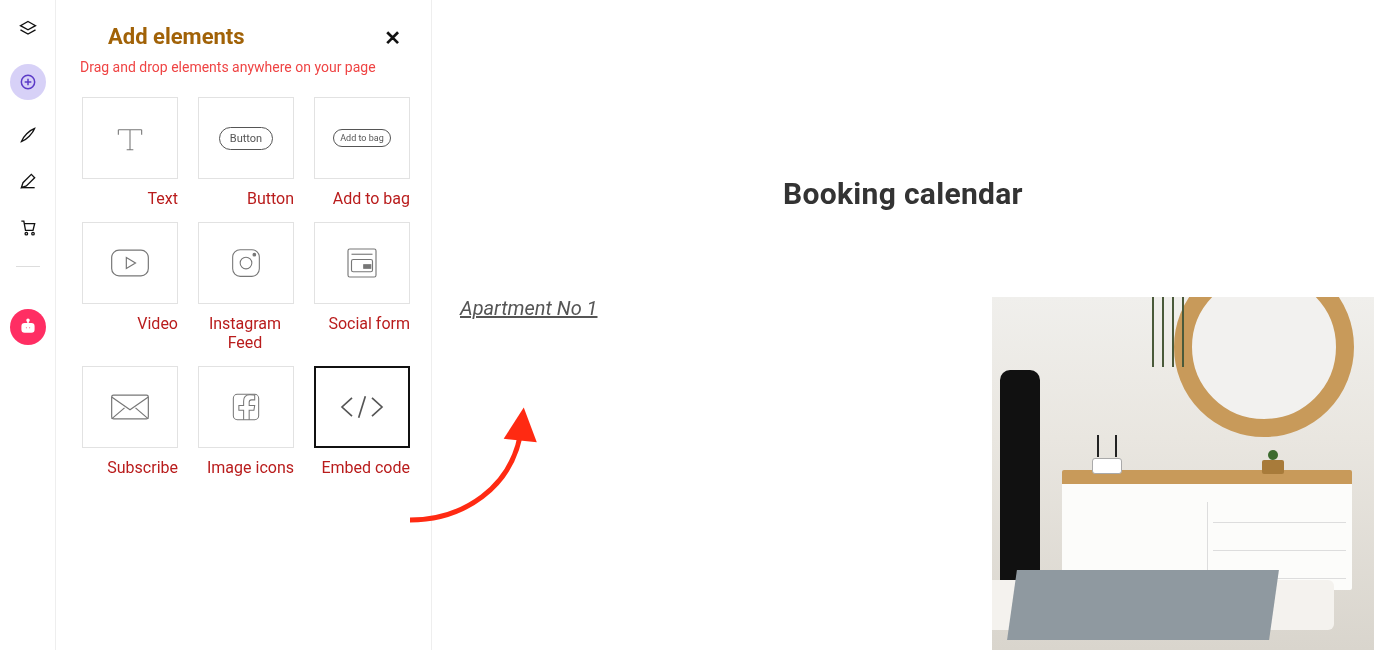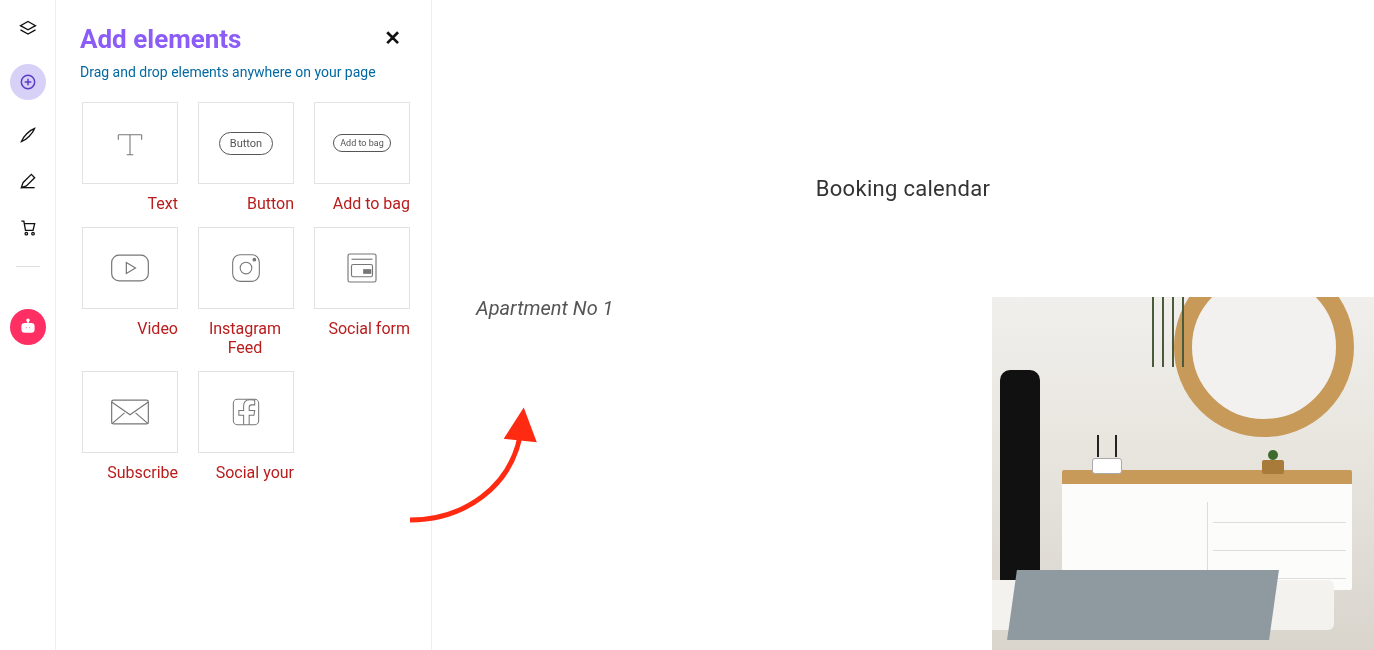--- a/index.html
+++ b/index.html
@@ -9,36 +9,36 @@
   
   .toolbar { width: 56px; display: flex; flex-direction: column; align-items: center; padding-top: 18px; gap: 24px; border-right: 1px solid #eee; position: relative; }
   .tb-icon { width: 22px; height: 22px; display: flex; align-items: center; justify-content: center; cursor: pointer; color: #111; }
   .tb-icon.active { width: 36px; height: 36px; border-radius: 50%; background: #d7d1f7; color: #5b3ac7; }
   .tb-sep { width: 24px; height: 1px; background: #ddd; margin: 4px 0; }
   .tb-bot { margin-top: 14px; width: 36px; height: 36px; border-radius: 50%; background: #ff2e63; display: flex; align-items: center; justify-content: center; cursor: pointer; }
 
   
   .panel { width: 376px; border-right: 1px solid #eee; padding: 24px 24px 24px 24px; position: relative; }
   .panel-close { position: absolute; top: 26px; right: 30px; font-size: 20px; font-weight: 700; cursor: pointer; color: #111; }
-  .panel-title { font-size: 26px; font-weight: 700; color: #8b5cf6; }
-  .panel-sub { margin-top: 10px; font-size: 14px; color: #0369a1; }
+  .panel-title { font-size: 22px; font-weight: 700; color: #a16207; margin-left: 28px; }
+  .panel-sub { margin-top: 10px; font-size: 14px; color: #ef4444; }
   .grid { margin-top: 22px; display: grid; grid-template-columns: repeat(3, 98px); column-gap: 18px; row-gap: 14px; }
   .cell { display: flex; flex-direction: column; align-items: flex-end; cursor: grab; }
   .tile { width: 96px; height: 82px; border: 1px solid #e2e2e2; display: flex; align-items: center; justify-content: center; color: #555; background: #fff; }
   .tile.highlight { border: 2px solid #111; }
   .cell-label { margin-top: 10px; font-size: 16px; color: #b91c1c; text-align: center; }
 
   
   .pill { font-size: 11px; padding: 4px 10px; border: 1px solid #555; border-radius: 12px; }
   .pill.small { font-size: 9px; padding: 3px 6px; }
 
   
   .canvas { flex: 1; padding: 0; position: relative; background: #fff; }
-  .canvas-title { position: absolute; left: 50%; transform: translateX(-50%); top: 176px; font-size: 22px; font-weight: 400; color: #333; letter-spacing: .3px; }
-  .apt-label { position: absolute; left: 44px; top: 296px; font-size: 20px; font-style: italic; color: #555; font-weight: 400; }
+  .canvas-title { position: absolute; left: 50%; transform: translateX(-50%); top: 176px; font-size: 30px; font-weight: 700; color: #333; letter-spacing: .3px; }
+  .apt-label { position: absolute; left: 28px; top: 296px; font-size: 20px; font-style: italic; color: #555; font-weight: 400; text-decoration: underline; }
   .room { position: absolute; right: 0; top: 297px; width: 382px; height: 353px; background: linear-gradient(180deg,#f0efec 0%,#e9e6e0 40%,#d9d5cd 100%); overflow: hidden; }
   
   .mirror { position:absolute; right:20px; top:-40px; width:180px; height:180px; border-radius:50%; border:18px solid #c89a5a; background:#f2f1ef; }
   .dresser { position:absolute; left:70px; bottom:60px; width:290px; height:120px; background:#fcfcfa; border-top:14px solid #c89a5a; border-radius:2px; }
   .dresser::before { content:""; position:absolute; left:50%; top:18px; bottom:14px; width:1px; background:#ddd; }
   .drawer-line { position:absolute; left:52%; right:6px; height:1px; background:#ddd; }
   .dl1{ top:38px;} .dl2{ top:66px;} .dl3{ top:94px;}
   .plants { position:absolute; left:150px; top:-60px; width:60px; height:130px; }
   .plants span{ position:absolute; width:2px; background:#4a5a3a; bottom:0; }
   .plants span:nth-child(1){ left:10px; height:120px; }
@@ -187,23 +187,33 @@
         <div class="cell-label">Subscribe</div>
       </div>
 
       <div class="cell">
         <div class="tile">
           <svg width="38" height="38" viewBox="0 0 48 48" fill="none" stroke="#777" stroke-width="1.3">
               <rect x="8" y="8" width="32" height="32" rx="5"></rect>
               <path d="M28 40V28h6l1-6h-7v-4c0-2 1-3 3-3h4V9c-1 0-3-.5-6-.5-5 0-8 3-8 8V22h-6v6h6v12"></path>
             </svg>
         </div>
-        <div class="cell-label">Social your</div>
-      </div>
-
+        <div class="cell-label">Image icons</div>
+      </div>
+
+      <div class="cell">
+        <div class="tile highlight">
+          <svg width="50" height="34" viewBox="0 0 60 34" fill="none" stroke="#555" stroke-width="2">
+              <polyline points="18,6 6,17 18,28"></polyline>
+              <polyline points="42,6 54,17 42,28"></polyline>
+              <line x1="34" y1="4" x2="26" y2="30"></line>
+            </svg>
+        </div>
+        <div class="cell-label">Embed code</div>
+      </div>
     </div>
   </div>
 
   <div class="canvas">
     <div class="canvas-title">Booking calendar</div>
     <div class="apt-label">Apartment No 1</div>
 
     <div class="room">
       <div class="mirror"></div>
       <div class="plants">

